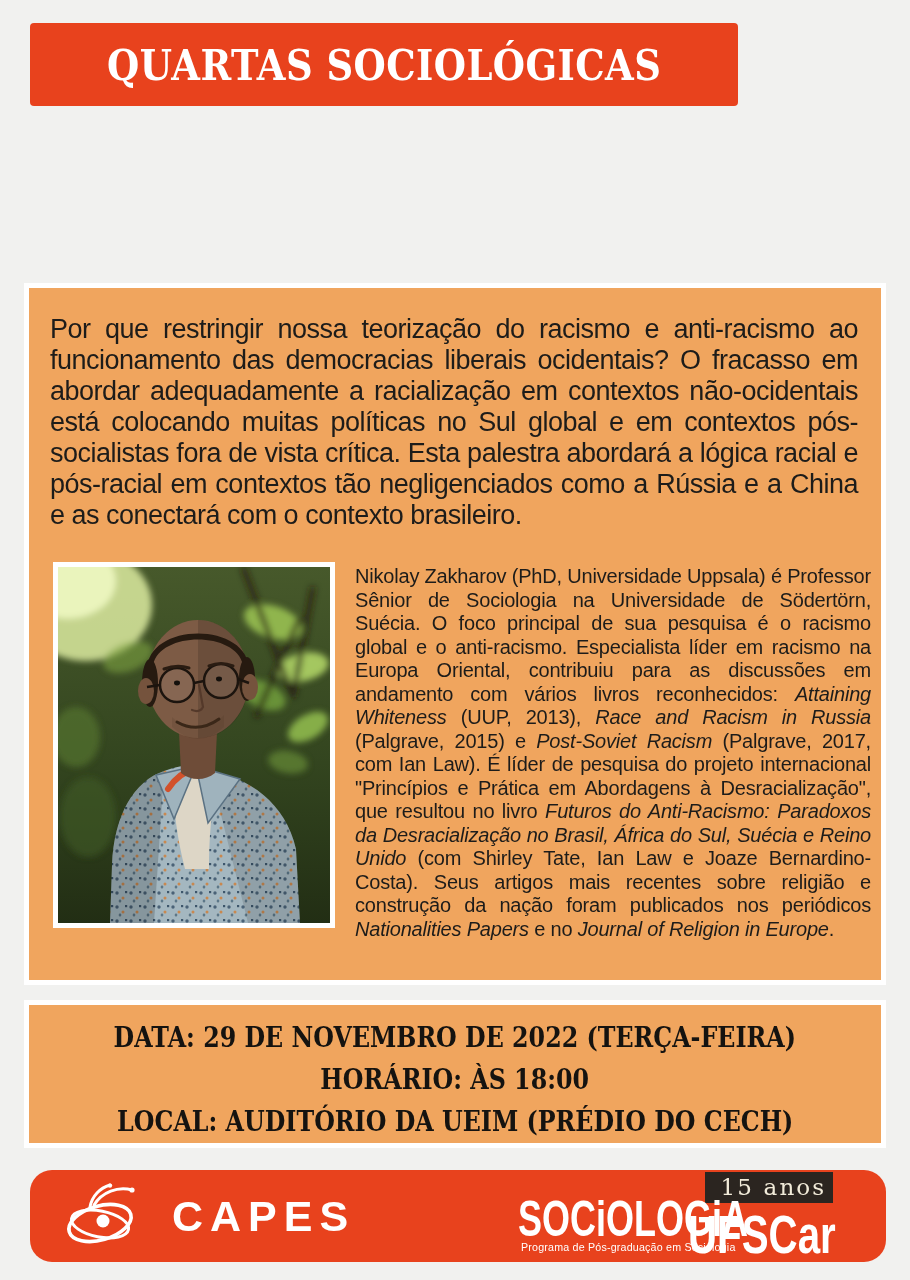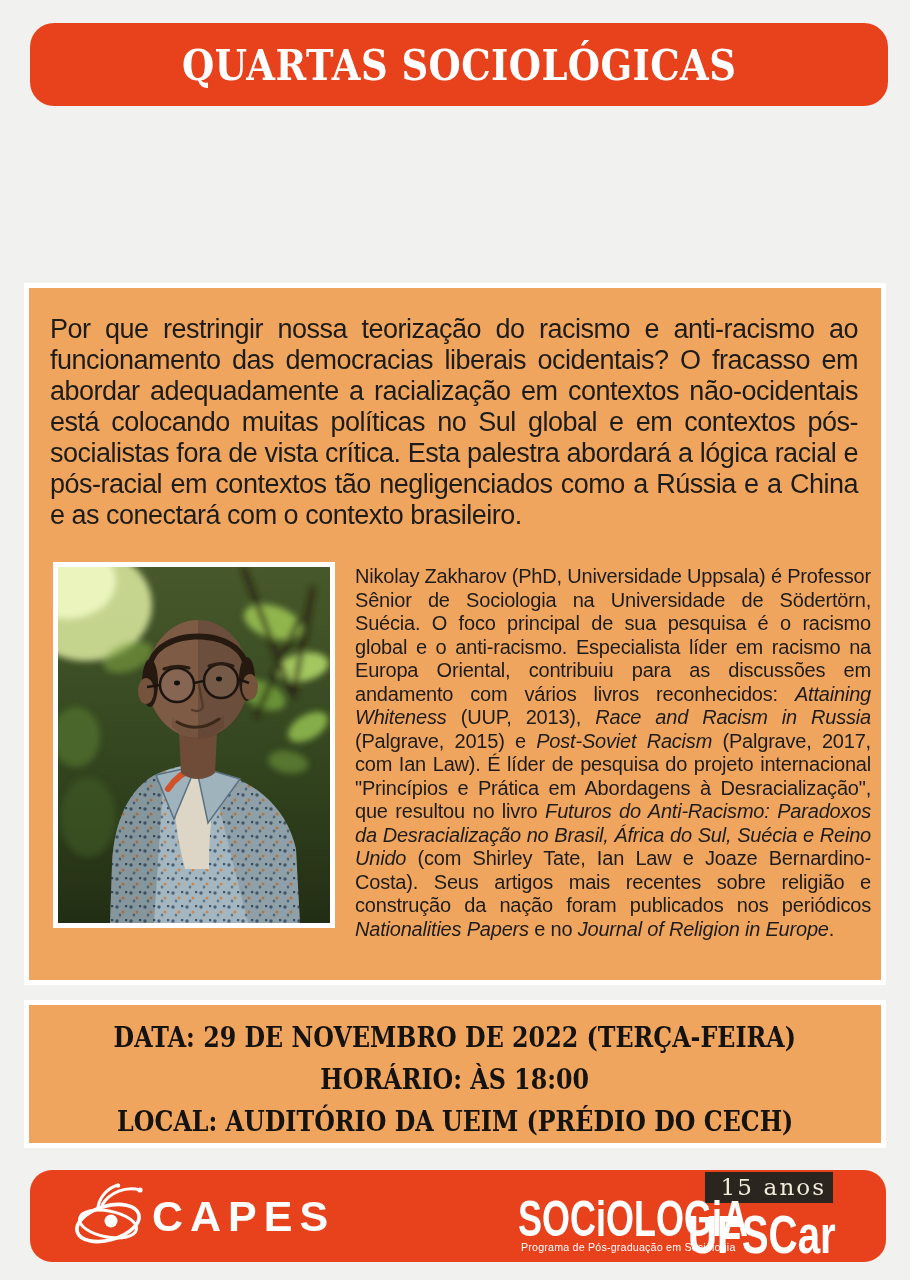--- a/index.html
+++ b/index.html
@@ -11,22 +11,22 @@
     --badge-ink:#f1ebd9;
   }
   *{margin:0;padding:0;box-sizing:border-box;}
   html,body{background:var(--bg);}
   .page{
     position:relative;width:910px;height:1280px;background:var(--bg);
     font-family:"Liberation Sans",sans-serif;color:var(--ink);overflow:hidden;
   }
   
   .header{
-    position:absolute;left:30px;top:23px;width:858px;height:83px;
-    background:var(--red);border-radius:24px;
+    position:absolute;left:30px;top:23px;width:708px;height:83px;
+    background:var(--red);border-radius:4px;
     display:flex;align-items:center;justify-content:center;
   }
   .slab{
     font-family:"DejaVu Serif",serif;font-weight:bold;
     display:inline-block;transform:scaleX(0.86);white-space:nowrap;
   }
   .header-title{font-size:43px;color:#ffffff;letter-spacing:0.5px;}
   
   .box{
     position:absolute;left:24px;background:var(--orange);
@@ -58,21 +58,21 @@
     top:1000px;width:862px;height:148px;
     display:flex;flex-direction:column;align-items:center;
     padding-top:17px;row-gap:11px;text-align:center;
   }
   .detail-line{font-size:27px;transform:scaleX(0.88);letter-spacing:0px;color:#151310;}
   
   .footer{
     position:absolute;left:30px;top:1170px;width:856px;height:92px;
     background:var(--red);border-radius:22px;
   }
-  .capes{position:absolute;left:40px;top:13px;display:flex;align-items:flex-start;}
+  .capes{position:absolute;left:32px;top:13px;display:flex;align-items:flex-start;gap:28px;}
   .capes-word{
     color:#ffffff;font-size:43px;font-weight:bold;letter-spacing:7px;
     line-height:66px;margin-left:4px;
   }
   .socio-word{
     position:absolute;left:488px;top:24px;color:#ffffff;
     font-size:50px;font-weight:bold;line-height:1;
     transform:scaleX(0.72);transform-origin:0 0;white-space:nowrap;
   }
   .ufscar-word{

